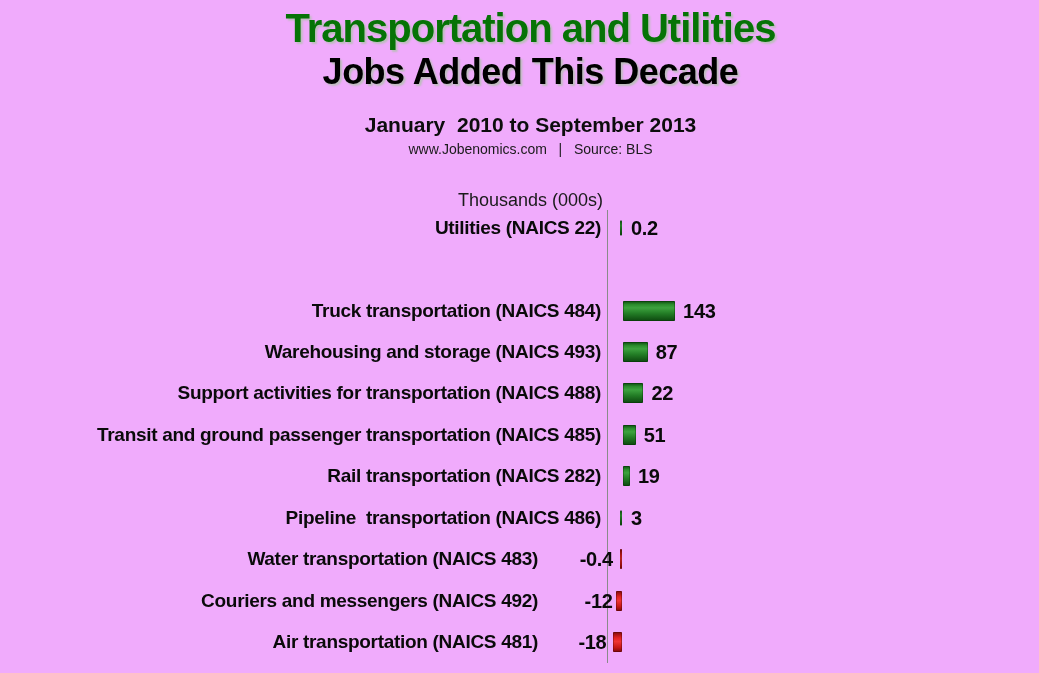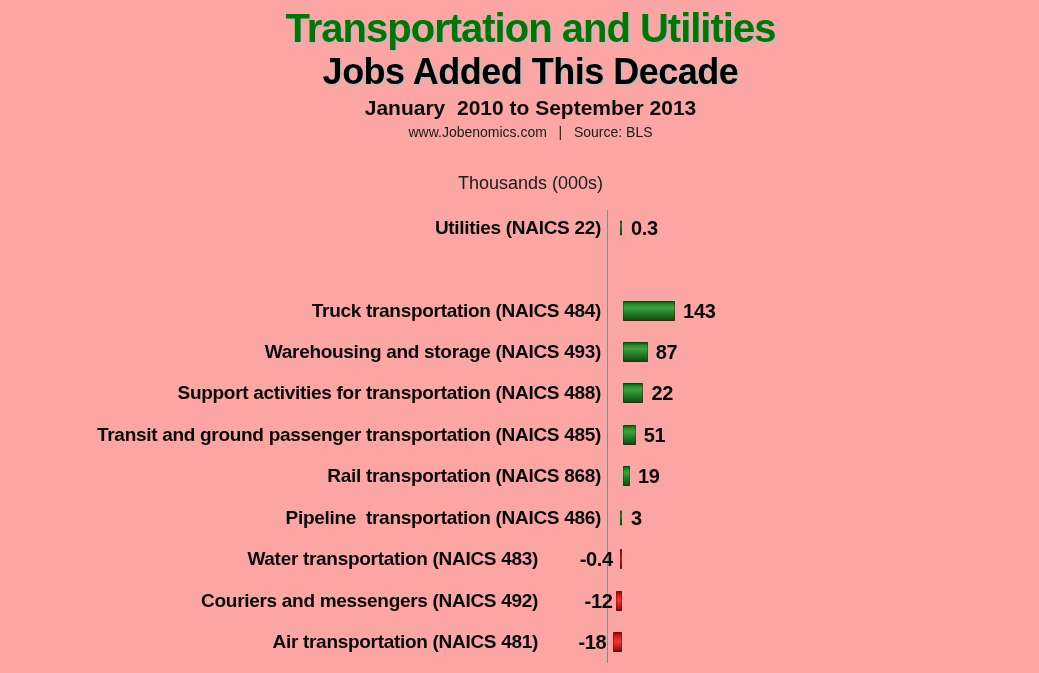--- a/index.html
+++ b/index.html
@@ -1,39 +1,39 @@
 <!DOCTYPE html>
 <html><head>
 <meta charset="utf-8">
 <style>
   html,body{margin:0;padding:0;background:#ffffff;}
   .canvas{
     position:relative;
     width:1039px;height:673px;
-    background:#fca5a5;
+    background:#f0abfc;
     overflow:hidden;
     font-family:"Liberation Sans", sans-serif;
     text-decoration:underline;
   }
   .header{
     position:absolute;top:6px;left:0;width:100%;
     box-sizing:border-box;padding-left:22px;
     text-align:center;
   }
   .title{
     font-size:40px;font-weight:bold;letter-spacing:-1px;
     line-height:1.12;
     text-shadow:2px 2px 2px #bdbdbd;
   }
   .subtitle{
     font-size:36px;font-weight:bold;letter-spacing:-0.5px;color:#000;
     line-height:1.15;
     text-shadow:2px 2px 2px #bdbdbd;
   }
-  .period{font-size:21px;font-weight:bold;color:#0d0d0d;margin-top:3px;line-height:1.25;white-space:pre;}
+  .period{font-size:21px;font-weight:bold;color:#0d0d0d;margin-top:20px;line-height:1.25;white-space:pre;}
   .source{font-size:14px;color:#1a1a1a;margin-top:2px;line-height:1.3;white-space:pre;}
   .units{font-size:18px;color:#1a1a1a;line-height:1.3;margin-top:30px;}
   .chart{
     position:absolute;top:207px;left:0;width:1039px;height:456px;padding-left:16px;
   }
   .axis-line{
     position:absolute;left:607px;top:3px;width:1px;height:453px;
     background:#8a8a8a;
   }
   .chart-row{position:relative;height:41.45px;}
@@ -74,21 +74,21 @@
     <div class="source">www.Jobenomics.com   |   Source: BLS</div>
     <div class="units">Thousands (000s)</div>
   </div>
 
   <div class="chart">
     <div class="axis-line" style="background: rgb(138, 138, 138);"></div>
     <div>
         <div class="chart-row">
           <span class="row-label">Utilities (NAICS 22)</span>
           <span class="bar pos sliver" style="left: 604px; width: 2px;"></span>
-          <span class="row-value" style="left: 615px;">0.3</span>
+          <span class="row-value" style="left: 615px;">0.2</span>
         </div>
         <div class="chart-row">
           <span class="row-label"></span>
         </div>
         <div class="chart-row">
           <span class="row-label">Truck transportation (NAICS 484)</span>
           <span class="bar pos" style="left: 607px; width: 52.1px;"></span>
           <span class="row-value" style="left: 667.1px;">143</span>
         </div>
         <div class="chart-row">
@@ -100,21 +100,21 @@
           <span class="row-label">Support activities for transportation (NAICS 488)</span>
           <span class="bar pos" style="left: 607px; width: 20.4px;"></span>
           <span class="row-value" style="left: 635.4px;">22</span>
         </div>
         <div class="chart-row">
           <span class="row-label">Transit and ground passenger transportation (NAICS 485)</span>
           <span class="bar pos" style="left: 607px; width: 12.7px;"></span>
           <span class="row-value" style="left: 627.7px;">51</span>
         </div>
         <div class="chart-row">
-          <span class="row-label">Rail transportation (NAICS 868)</span>
+          <span class="row-label">Rail transportation (NAICS 282)</span>
           <span class="bar pos" style="left: 607px; width: 6.9px;"></span>
           <span class="row-value" style="left: 621.9px;">19</span>
         </div>
         <div class="chart-row">
           <span class="row-label">Pipeline  transportation (NAICS 486)</span>
           <span class="bar pos sliver" style="left: 604px; width: 2px;"></span>
           <span class="row-value" style="left: 615px;">3</span>
         </div>
         <div class="chart-row">
           <span class="row-label neg">Water transportation (NAICS 483)</span>

